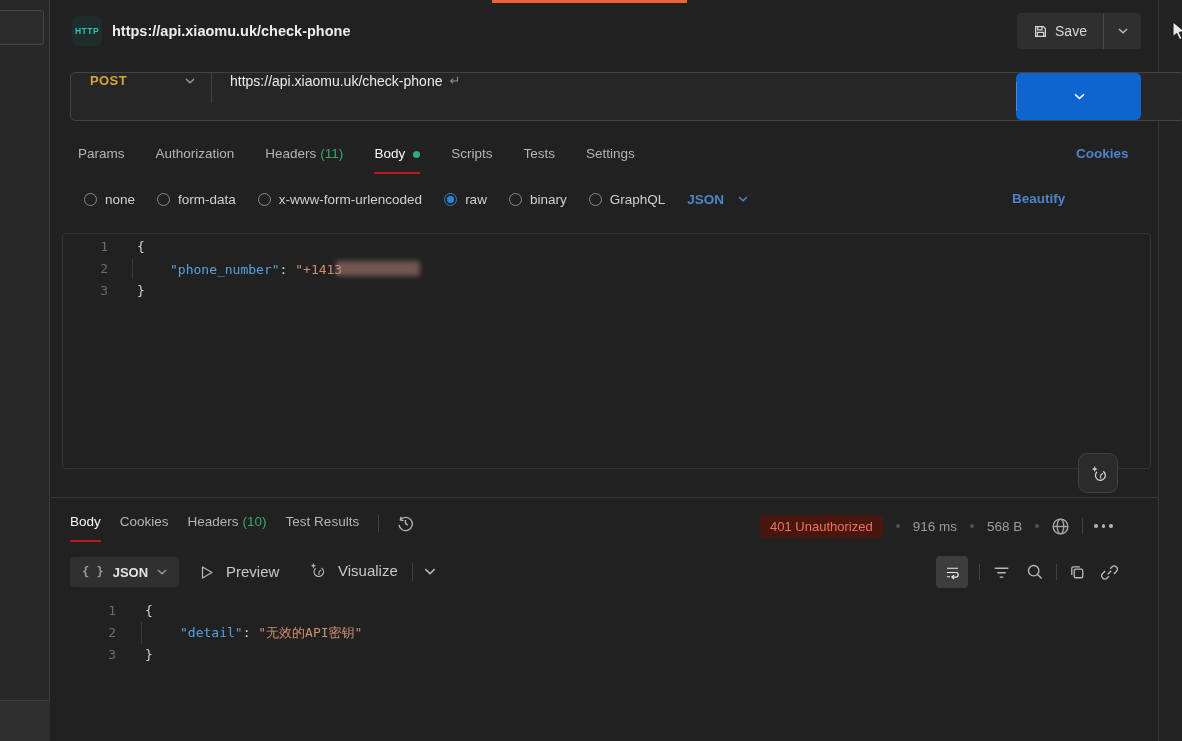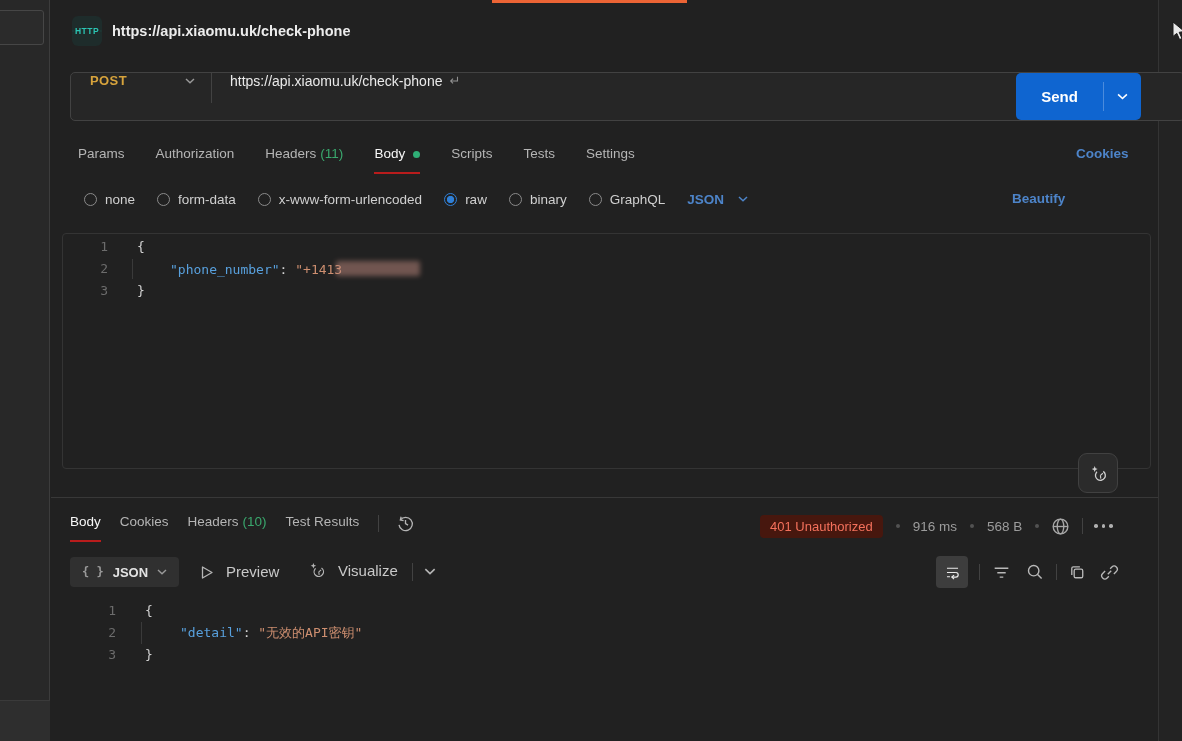--- a/index.html
+++ b/index.html
@@ -116,35 +116,49 @@
     <svg width="14" height="4" viewBox="0 0 14 4">
       <path d="M1 2h11 M9.5 .4 12 2 9.5 3.6" fill="none" stroke="currentColor" stroke-width="1"></path>
     </svg>
     <span class="t">HTTP</span>
     <svg width="14" height="4" viewBox="0 0 14 4">
       <path d="M13 2H2 M4.5 .4 2 2 4.5 3.6" fill="none" stroke="currentColor" stroke-width="1"></path>
     </svg>
   </div>
   <div class="abs tab-title">https://api.xiaomu.uk/check-phone</div>
 
+  <div class="abs btn-split save-btn">
+    <div class="save-main">
+      <svg width="15" height="15" viewBox="0 0 16 16">
+        <path d="M2.8 2.8 h8.2 L13.2 5 v8.2 H2.8 Z" fill="none" stroke="currentColor" stroke-width="1.3"></path>
+        <path d="M5 2.8 v3.4 h4.6 V2.8 M4.6 13.2 V9 h6.8 v4.2" fill="none" stroke="currentColor" stroke-width="1.3"></path>
+      </svg>
+      <span>Save</span>
+    </div>
+    <div class="save-div"></div>
+    <div class="save-caret">
+      <svg width="10" height="6" viewBox="0 0 10 6">
+        <path d="M1 1 l4 3.8 L9 1" fill="none" stroke="currentColor" stroke-width="1.5"></path>
+      </svg>
+    </div>
+  </div>
 
   <div class="abs url-bar">
     <div class="method">
       <span class="m">POST</span>
       <svg width="10" height="6" viewBox="0 0 10 6" style="color:#9a9a9a">
         <path d="M1 1 l4 3.8 L9 1" fill="none" stroke="currentColor" stroke-width="1.4"></path>
       </svg>
     </div>
     <div class="url-div"></div>
     <div class="url-text">https://api.xiaomu.uk/check-phone</div>
     <div class="url-ret">↵</div>
   </div>
 
   <div class="abs btn-split send-btn">
-    <div class="send-main">Send</div>
     <div class="send-div"></div>
     <div class="send-caret">
       <svg width="11" height="7" viewBox="0 0 10 6">
         <path d="M1 1 l4 3.8 L9 1" fill="none" stroke="currentColor" stroke-width="1.5"></path>
       </svg>
     </div>
   </div>
 
   <div class="abs rtabs">
     <div class="rtab">

